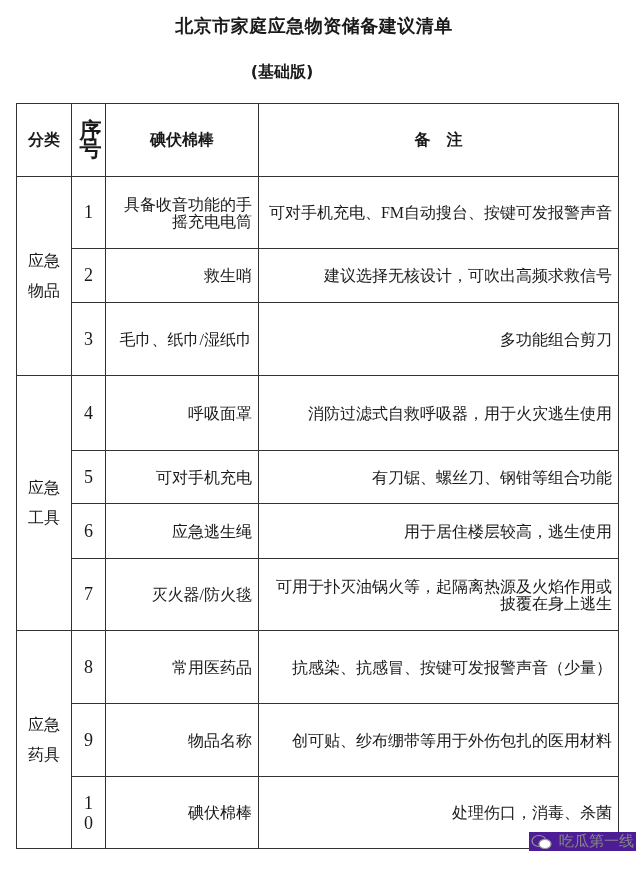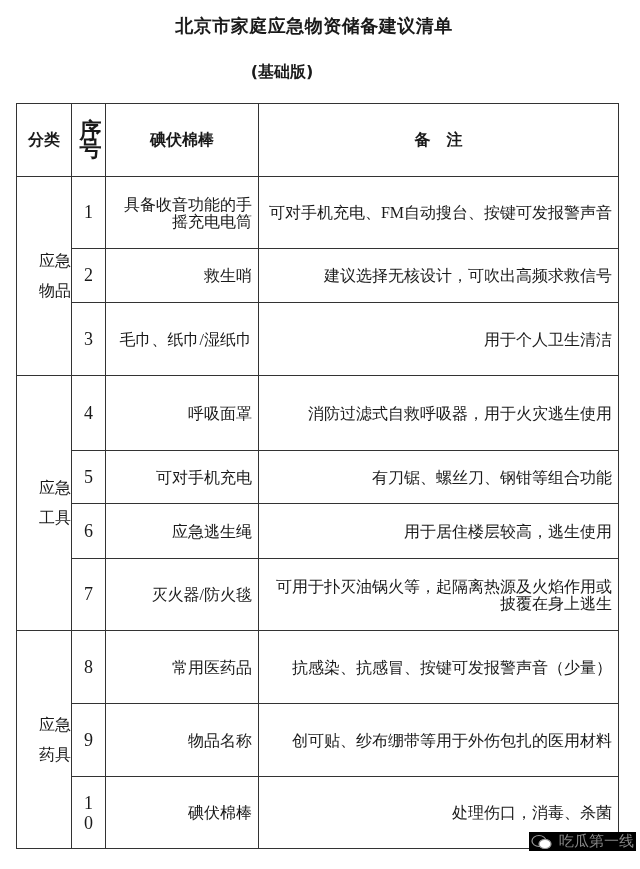--- a/index.html
+++ b/index.html
@@ -7,27 +7,27 @@
          font-family: "DejaVu Sans", "Liberation Sans", sans-serif; color:#1a1a1a; }
   .title { position:absolute; top:14px; left:0; width:628px; text-align:center;
            font-size:18px; font-weight:bold; letter-spacing:0.5px; }
   .subtitle { position:absolute; top:62px; left:0; width:564px; text-align:center;
            font-size:16px; font-weight:bold; }
   table { position:absolute; top:103px; left:16px; width:602px; border-collapse:collapse;
           table-layout:fixed; }
   td, th { border:1.5px solid #333; padding:0; font-size:16px; vertical-align:middle;font-family:Liberation Serif, serif; }
   th { font-weight:bold; height:72px; text-align:center; }
   col.c1 { width:55px; } col.c2 { width:34px; } col.c3 { width:153px; } col.c4 { width:360px; }
-  .cat { text-align:right; line-height:30px;border-radius:13px; }
+  .cat { text-align:center; line-height:30px;border-radius:13px; }
   .seq { text-align:center; font-size:18px; }
   .seq-narrow { font-size:18px; line-height:20px; word-break:break-all; width:14px; margin:0 auto; }
   .name, .note { text-align:right; padding-left:8px; padding-right:6px; line-height:17px; }
   .hdr-seq { font-size:22px; line-height:18px; width:18px; margin:0 auto; word-break:break-all; }
   .watermark { position:absolute; right:4px; top:832px; font-size:15px; color:#888;
-               background:#000000; padding:0 2px; display:flex; align-items:center; gap:6px;justify-content:flex-end; }
+               background:#4c1d95; padding:0 2px; display:flex; align-items:center; gap:6px;justify-content:flex-end; }
   .wm-icon { width:22px; height:16px; display:inline-block; }
 </style>
 </head>
 <body>
 
 <div class="title">北京市家庭应急物资储备建议清单</div>
 <div class="subtitle">(基础版)</div>
 
 <table>
   <colgroup>
@@ -58,21 +58,21 @@
       <td class="note">可对手机充电、FM自动搜台、按键可发报警声音</td>
     </tr>
     <tr style="height:54px">
       <td class="seq">2</td>
       <td class="name">救生哨</td>
       <td class="note">建议选择无核设计，可吹出高频求救信号</td>
     </tr>
     <tr style="height:73px">
       <td class="seq">3</td>
       <td class="name">毛巾、纸巾/湿纸巾</td>
-      <td class="note">用于个人卫生清洁</td>
+      <td class="note">多功能组合剪刀</td>
     </tr>
 
     <tr style="height:75px">
       <td class="cat" rowspan="4">
         <div>应急</div>
         <div>工具</div>
       </td>
       <td class="seq">4</td>
       <td class="name">呼吸面罩</td>
       <td class="note">消防过滤式自救呼吸器，用于火灾逃生使用</td>

